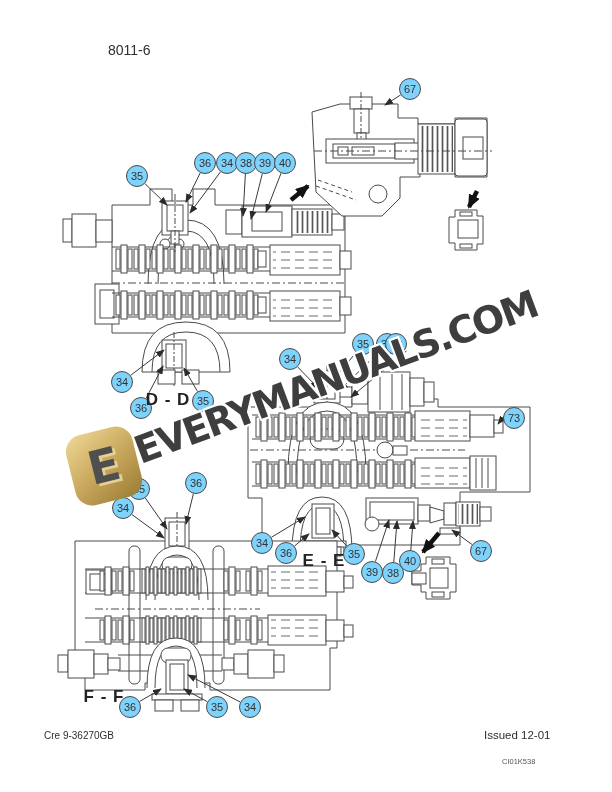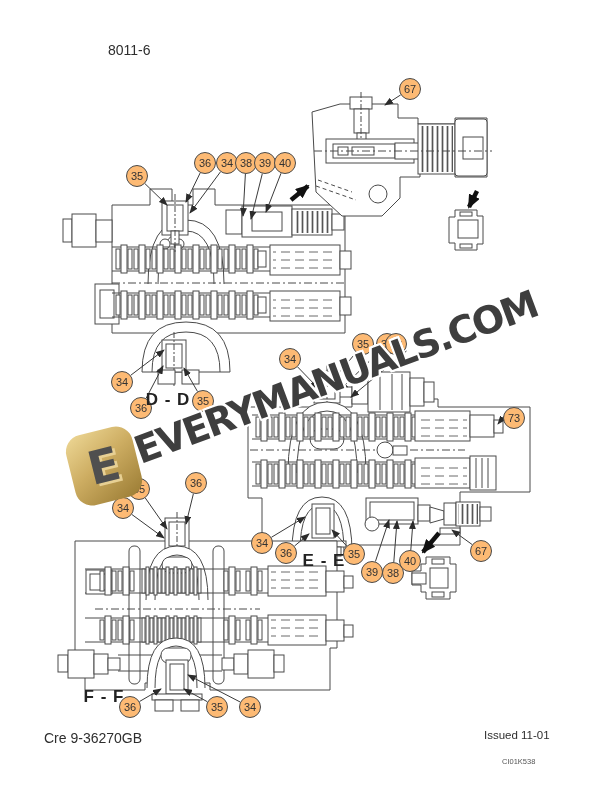--- a/index.html
+++ b/index.html
@@ -1,26 +1,26 @@
 <!DOCTYPE html>
 <html><head>
 <meta charset="utf-8">
 <title>8011-6</title>
 <style>
   html,body{margin:0;padding:0;background:#e8e8e8;}
   #page{position:relative;width:612px;height:792px;background:#fff;margin:0 auto;overflow:hidden;
         font-family:"Liberation Sans",sans-serif;}
   .pagetext{position:absolute;color:#2e2e2e;z-index:4;white-space:nowrap;}
   #hdr-code{left:60px;top:42px;font-size:14px;margin-left:48px;}
-  #ftr-left{left:44px;top:730px;font-size:14px;}
+  #ftr-left{left:44px;top:730px;font-size:10px;}
   #ftr-right{left:484px;top:729px;font-size:11.5px;}
   #fig-ref{left:502px;top:757px;font-size:7.5px;color:#555;}
   #art{position:absolute;left:0;top:0;z-index:1;}
   .callout{position:absolute;width:22px;height:22px;border:1.4px solid #4a4a4a;border-radius:50%;
-           background:#fdba74;font-size:11px;color:#333;display:flex;align-items:center;justify-content:center;
+           background:#7dd3fc;font-size:11px;color:#333;display:flex;align-items:center;justify-content:center;
            z-index:2;box-sizing:border-box;}
   .slabel{position:absolute;transform:translate(-50%,-50%);font-weight:bold;font-size:17px;
           letter-spacing:1px;color:#222;z-index:2;white-space:nowrap;}
   #wm-text{position:absolute;left:136px;top:430px;transform-origin:0 50%;transform:rotate(-20.5deg);
            font-family:"DejaVu Sans",sans-serif;font-weight:bold;font-size:38px;letter-spacing:-2px;
            color:#3e3e3e;z-index:3;white-space:nowrap;
            text-shadow:-2px -2px 0 #fff,2px -2px 0 #fff,-2px 2px 0 #fff,2px 2px 0 #fff,
                        0 -2px 0 #fff,0 2px 0 #fff,-2px 0 0 #fff,2px 0 0 #fff;}
   #wm-logo{position:absolute;left:70px;top:430px;width:68px;height:72px;border-radius:17px;
            transform:rotate(-14deg);background:linear-gradient(150deg,#eed896,#cdad62 45%,#9a7b33);
@@ -319,21 +319,21 @@
       </g>
   </svg>
 
   <div id="wm-logo">
     <span>E</span>
   </div>
   <div id="wm-text">EVERYMANUALS.COM</div>
 
   <div id="fig-ref" class="pagetext">CI01K538</div>
   <div id="ftr-left" class="pagetext">Cre 9-36270GB</div>
-  <div id="ftr-right" class="pagetext">Issued 11-01</div>
+  <div id="ftr-right" class="pagetext">Issued 12-01</div>
 <div class="callout" style="left: 126px; top: 165px;">35</div>
     <div class="callout" style="left: 194px; top: 152px;">36</div>
     <div class="callout" style="left: 216px; top: 152px;">34</div>
     <div class="callout" style="left: 235px; top: 152px;">38</div>
     <div class="callout" style="left: 254px; top: 152px;">39</div>
     <div class="callout" style="left: 274px; top: 152px;">40</div>
     <div class="callout" style="left: 399px; top: 78px;">67</div>
     <div class="callout" style="left: 111px; top: 371px;">34</div>
     <div class="callout" style="left: 130px; top: 397px;">36</div>
     <div class="callout" style="left: 192px; top: 390px;">35</div>

